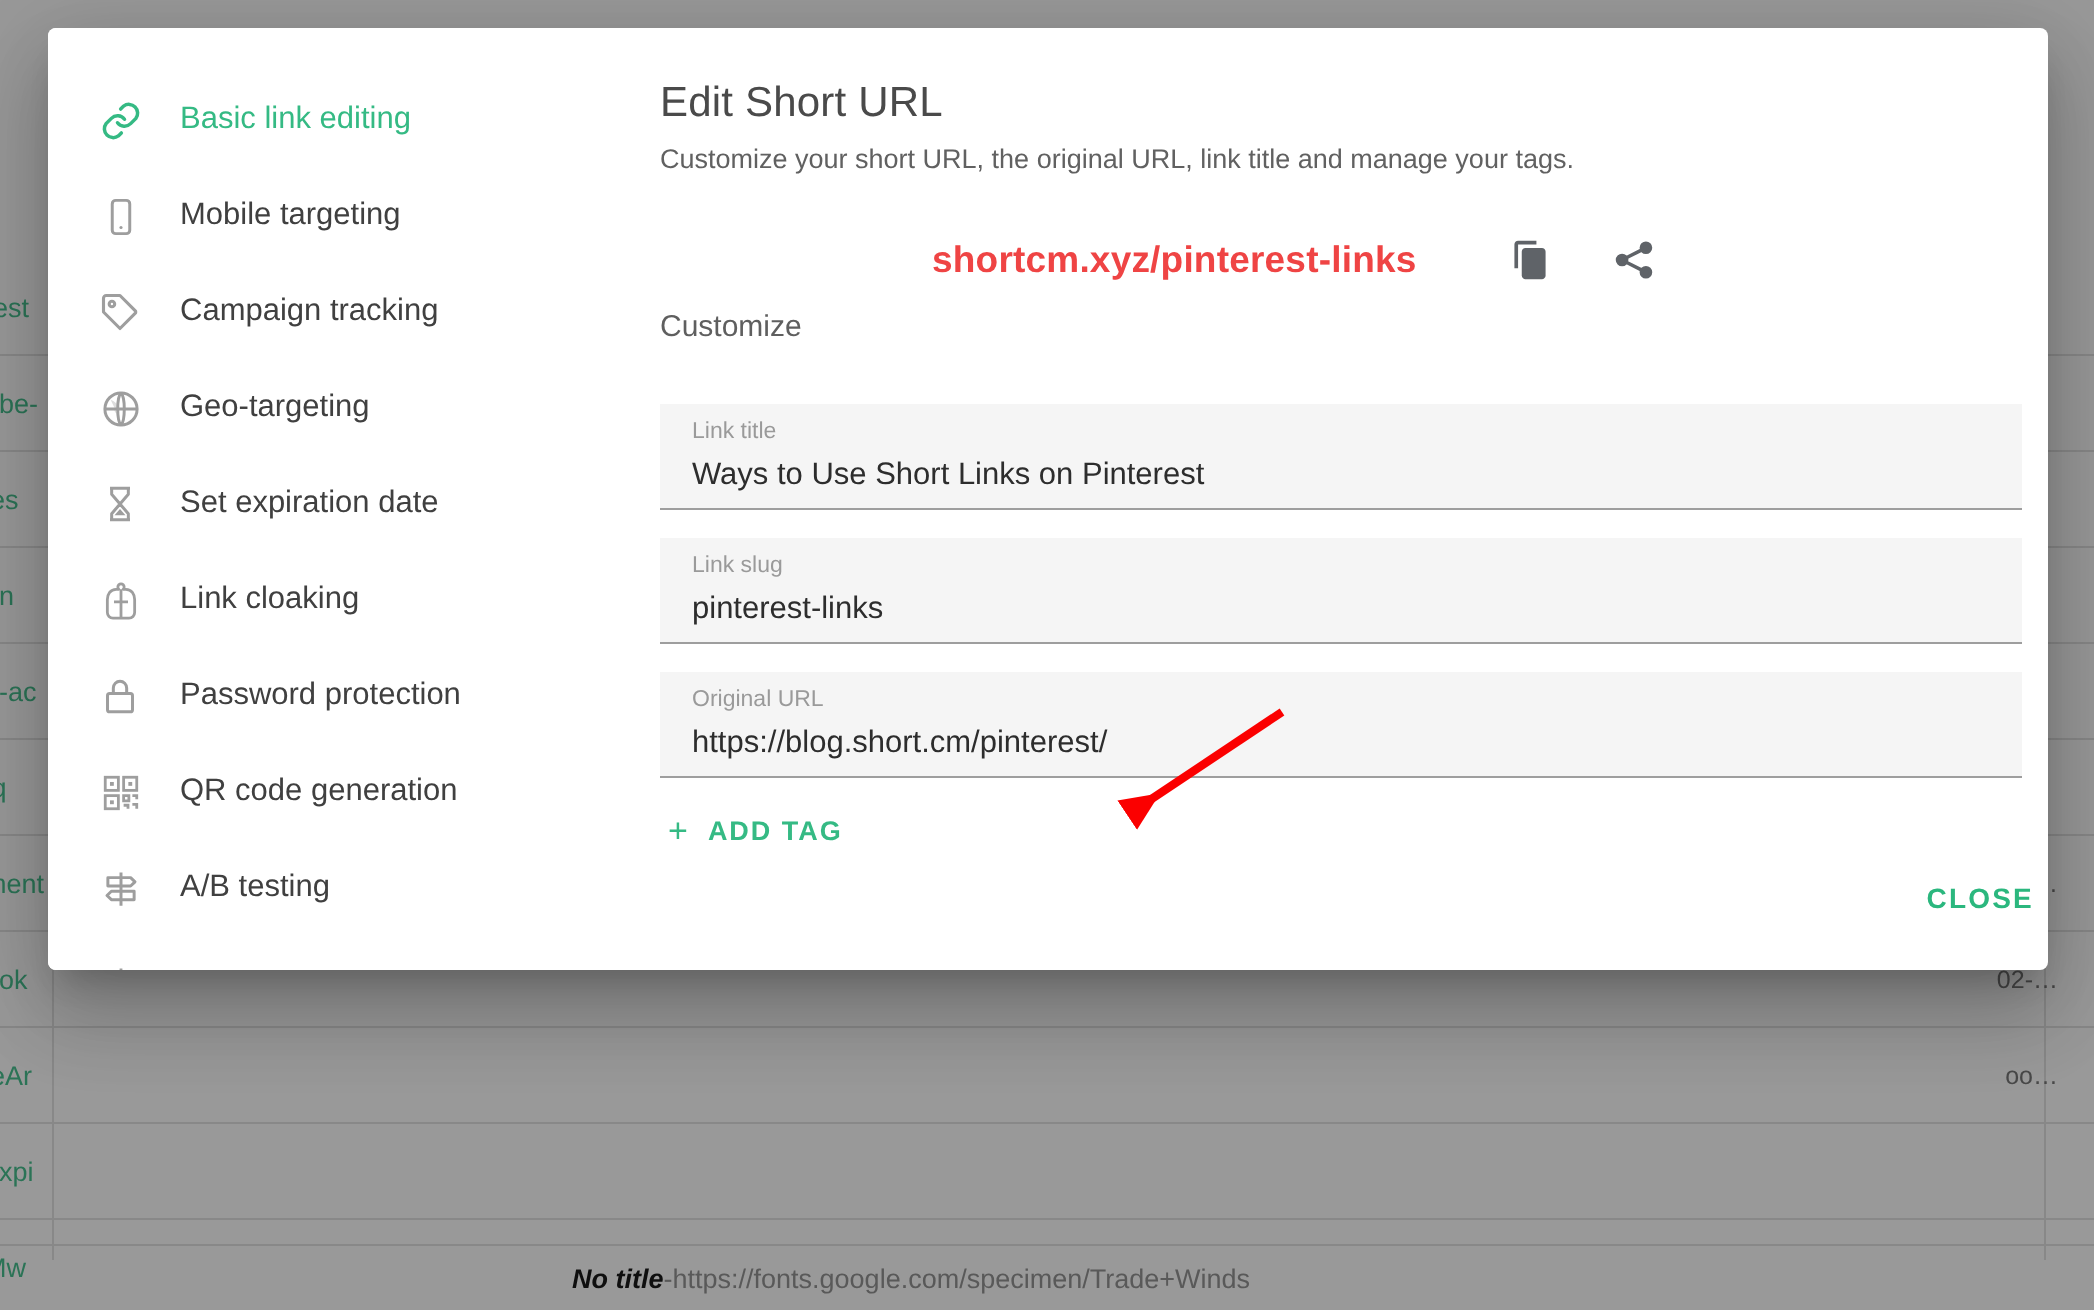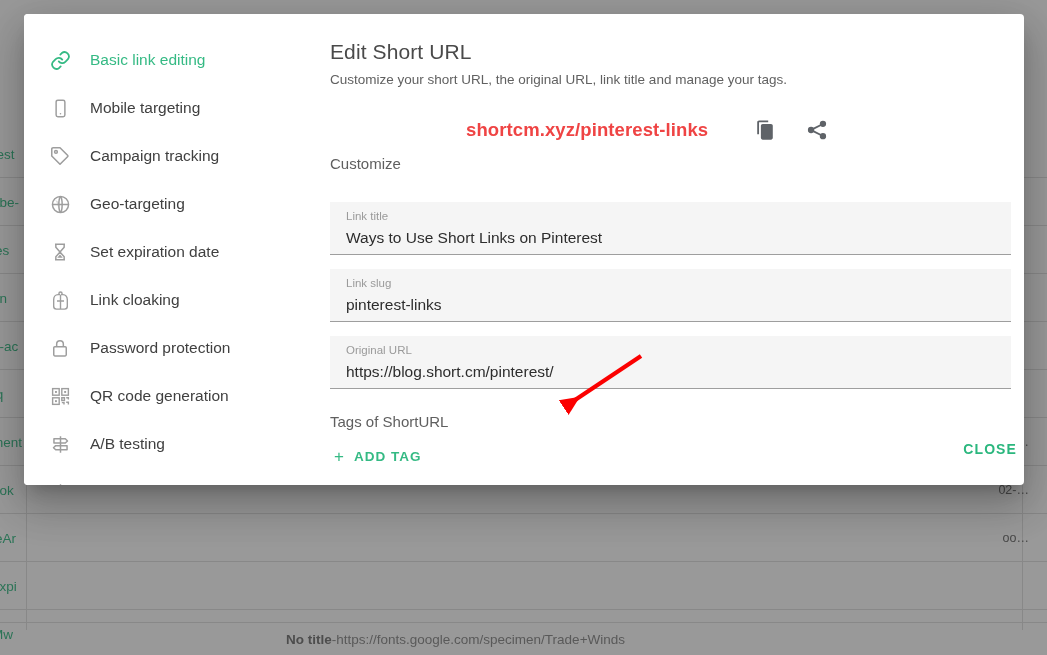--- a/index.html
+++ b/index.html
@@ -33,21 +33,21 @@
     transform: translateY(-50%);
     color: #6b6b6b; font-size: 12.5px; white-space: nowrap;
   }
   #bg-last-row {
     position: absolute; left: 0; bottom: 0; width: 1047px; height: 33px;
     border-top: 1px solid #e0e0e0;
     display: flex; align-items: center;
     padding-left: 286px;
     font-size: 13.5px; white-space: nowrap;
   }
-  #bg-last-row .nt-strong { color: #737373; font-weight: bold; }
+  #bg-last-row .nt-strong { color: #000000; font-weight: bold; font-style: italic; }
   #bg-last-row .nt-url { color: #8a8a8a; }
   .bg-vline { position: absolute; top: 130px; width: 1px; height: 500px; background: #e0e0e0; }
 
   
   #scrim {
     position: absolute; inset: 0;
     background: rgba(33,33,33,0.46);
   }
 
   
@@ -389,21 +389,20 @@
     <div class="field" id="field-link-slug">
       <div class="f-label">Link slug</div>
       <div class="f-value">pinterest-links</div>
     </div>
 
     <div class="field" id="field-original-url">
       <div class="f-label">Original URL</div>
       <div class="f-value">https://blog.short.cm/pinterest/</div>
     </div>
 
-    <div id="tags-label">Tags of ShortURL</div>
 
     <div id="add-tag-btn">
       <span id="add-tag-plus">+</span>
       <span>ADD TAG</span>
     </div>
 
     <div id="close-btn">CLOSE</div>
   </section>
 </div>
 

